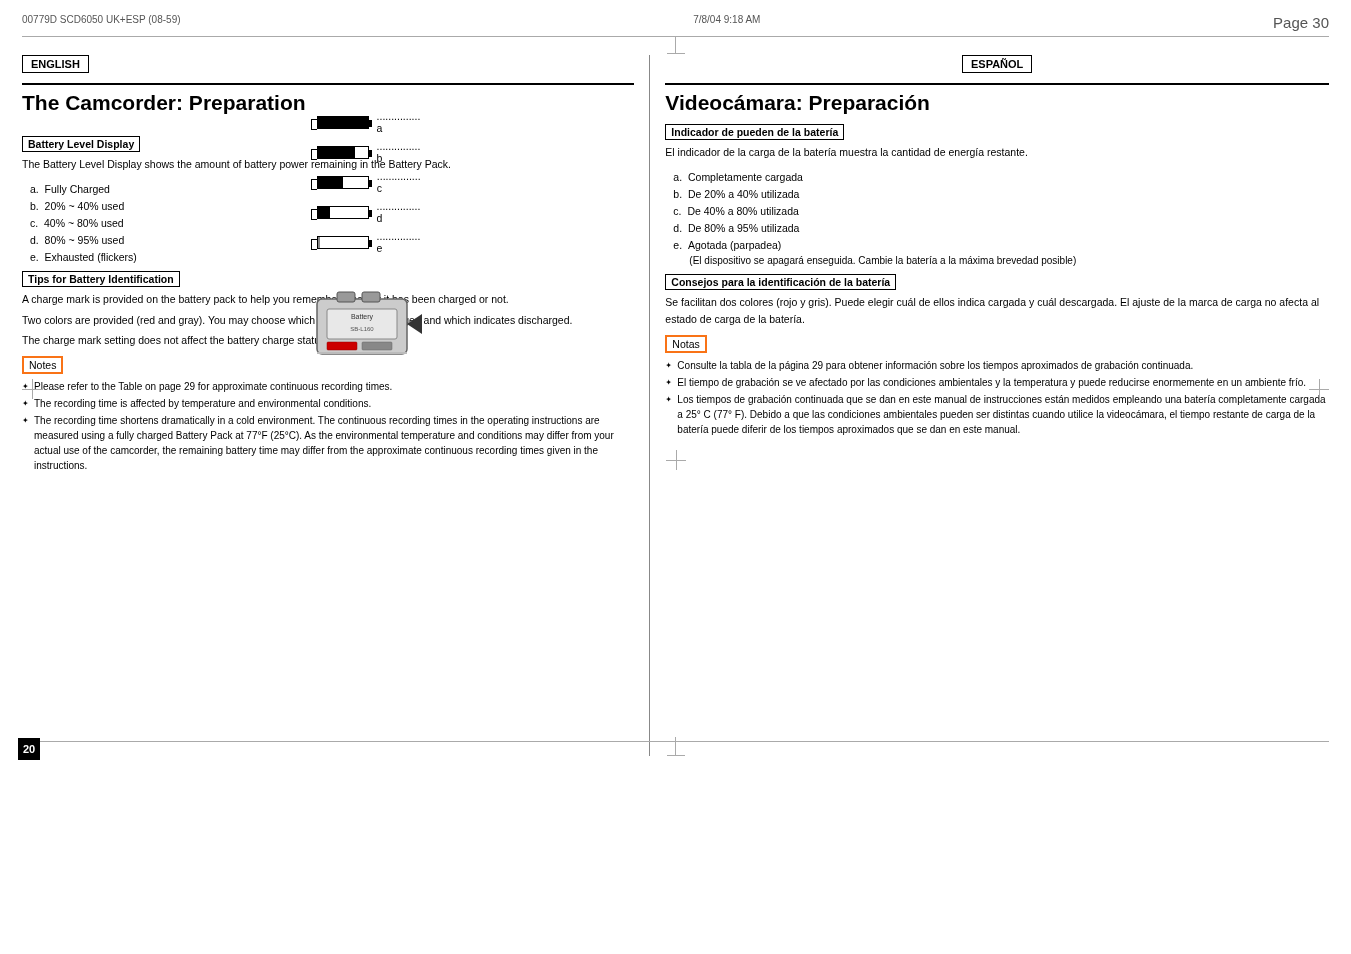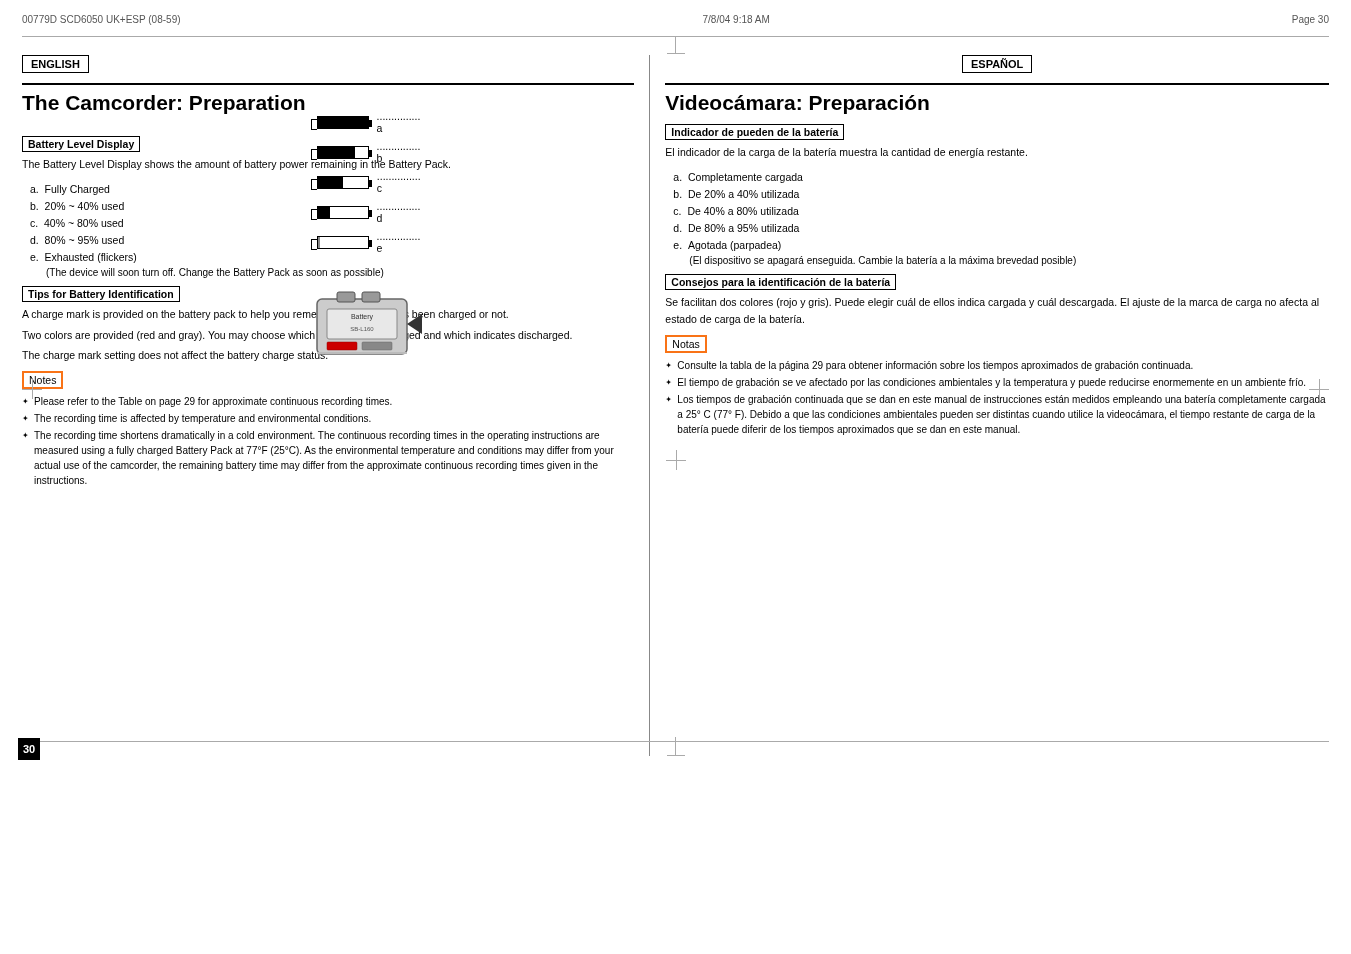--- a/index.html
+++ b/index.html
@@ -185,21 +185,21 @@
     .batt-label { font-size: 10.5px; margin-right: 4px; }
   </style>
 </head>
 <body>
 
 <div class="page-container">
 
   <div class="header-strip">
     <span style="font-size:10px;color:#555;">00779D SCD6050 UK+ESP (08-59)</span>
     <span style="font-size:10px;color:#555;">7/8/04 9:18 AM</span>
-    <span style="font-size:10px;color:#555;">Page 30</span>
+    <span style="font-size:15px;color:#555;">Page 30</span>
   </div>
 
   <div style="position:absolute;top:36px;left:22px;right:22px;height:1px;background:#aaa;"></div>
 
   <div class="main-layout">
     <div class="two-col">
 
       <div class="col-en">
         
         <div style="margin-bottom:3px;">
@@ -213,21 +213,20 @@
         <div class="sub-box" style="margin-top:12px;">Battery Level Display</div>
         <p class="body-text">The Battery Level Display shows the amount of battery power remaining in the Battery Pack.</p>
 
         
         <div class="indent-list">
           <div>a.&nbsp;&nbsp;<span>Fully Charged</span></div>
           <div>b.&nbsp;&nbsp;<span>20% ~ 40% used</span></div>
           <div>c.&nbsp;&nbsp;<span>40% ~ 80% used</span></div>
           <div>d.&nbsp;&nbsp;<span>80% ~ 95% used</span></div>
           <div>e.&nbsp;&nbsp;<span>Exhausted (flickers)</span></div>
-          <div style="margin-left:16px;font-size:10px;line-height:1.5;">(The device will soon turn off. Change the Battery Pack as soon as possible)</div>
         </div>
 
         
         <div class="sub-box">Tips for Battery Identification</div>
         <p class="body-text">A charge mark is provided on the battery pack to help you remember whether it has been charged or not.</p>
         <p class="body-text">Two colors are provided (red and gray). You may choose which one indicates charged and which indicates discharged.</p>
         <p class="body-text">The charge mark setting does not affect the battery charge status.</p>
 
         
         <div class="notes-box">Notes</div>
@@ -360,15 +359,15 @@
     </div>
   </div>
 
   <div style="position:absolute;right:22px;top:50%;transform:translateY(-50%);">
     <div style="position:relative;width:20px;height:20px;">
       <div style="position:absolute;top:50%;left:0;right:0;height:1px;background:#aaa;"></div>
       <div style="position:absolute;left:50%;top:0;bottom:0;width:1px;background:#aaa;"></div>
     </div>
   </div>
 
-  <div class="page-number">30</div>
+  <div class="page-number">20</div>
 
 </div>
 
 </body></html>

